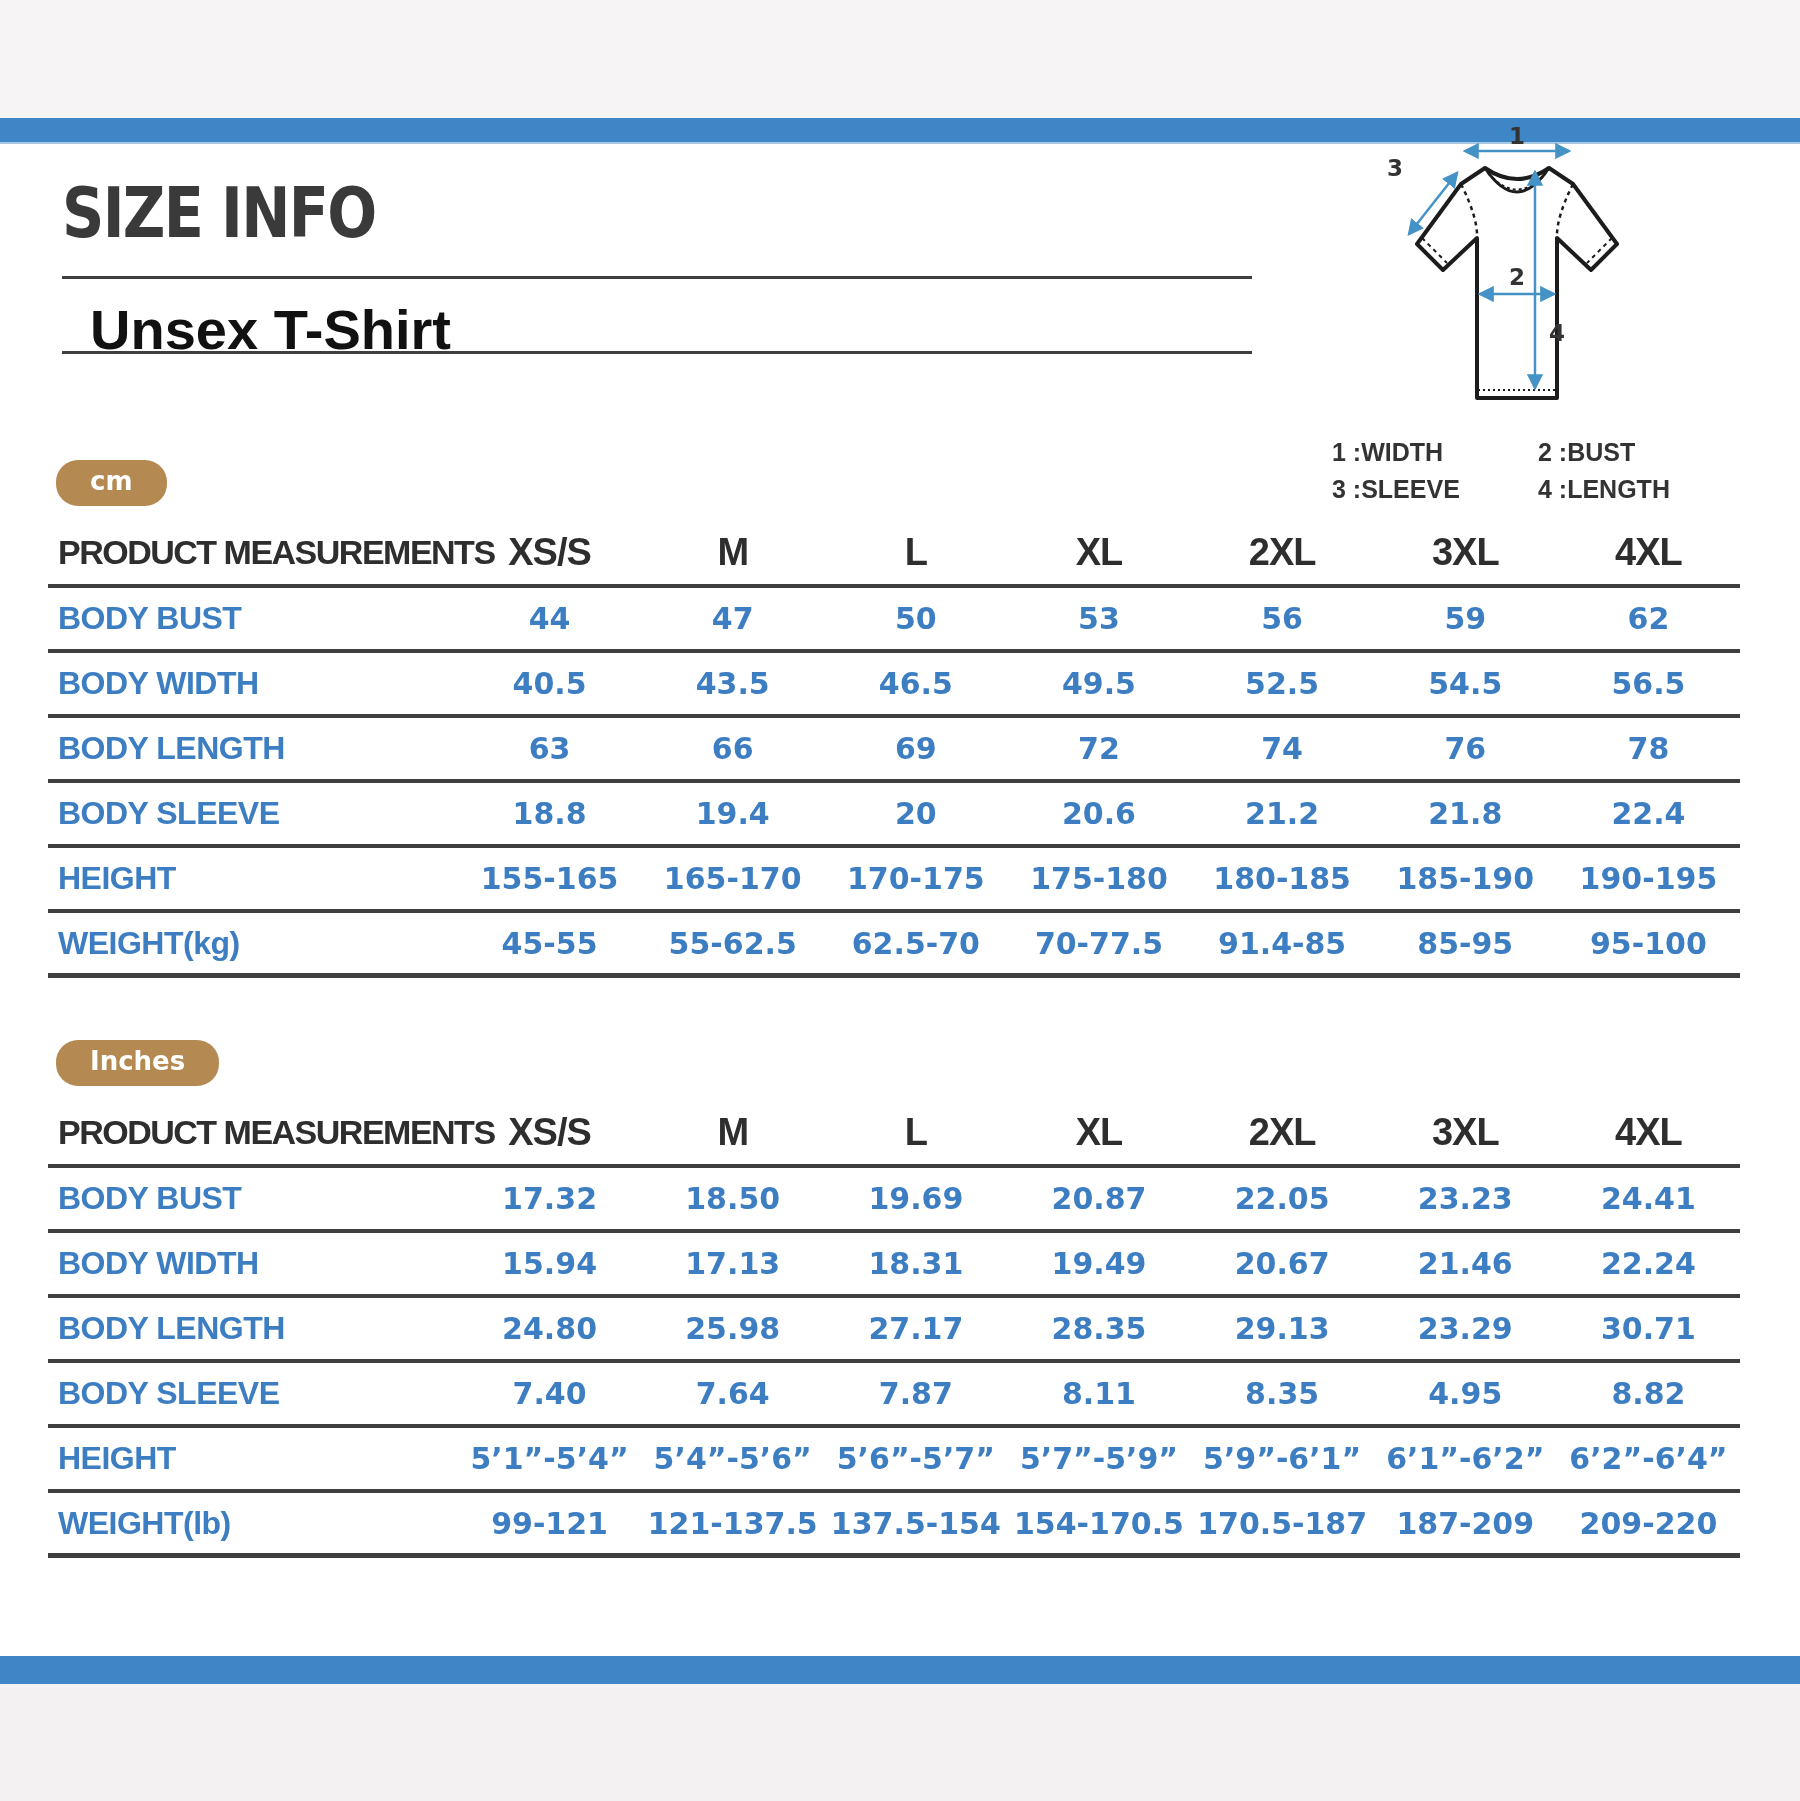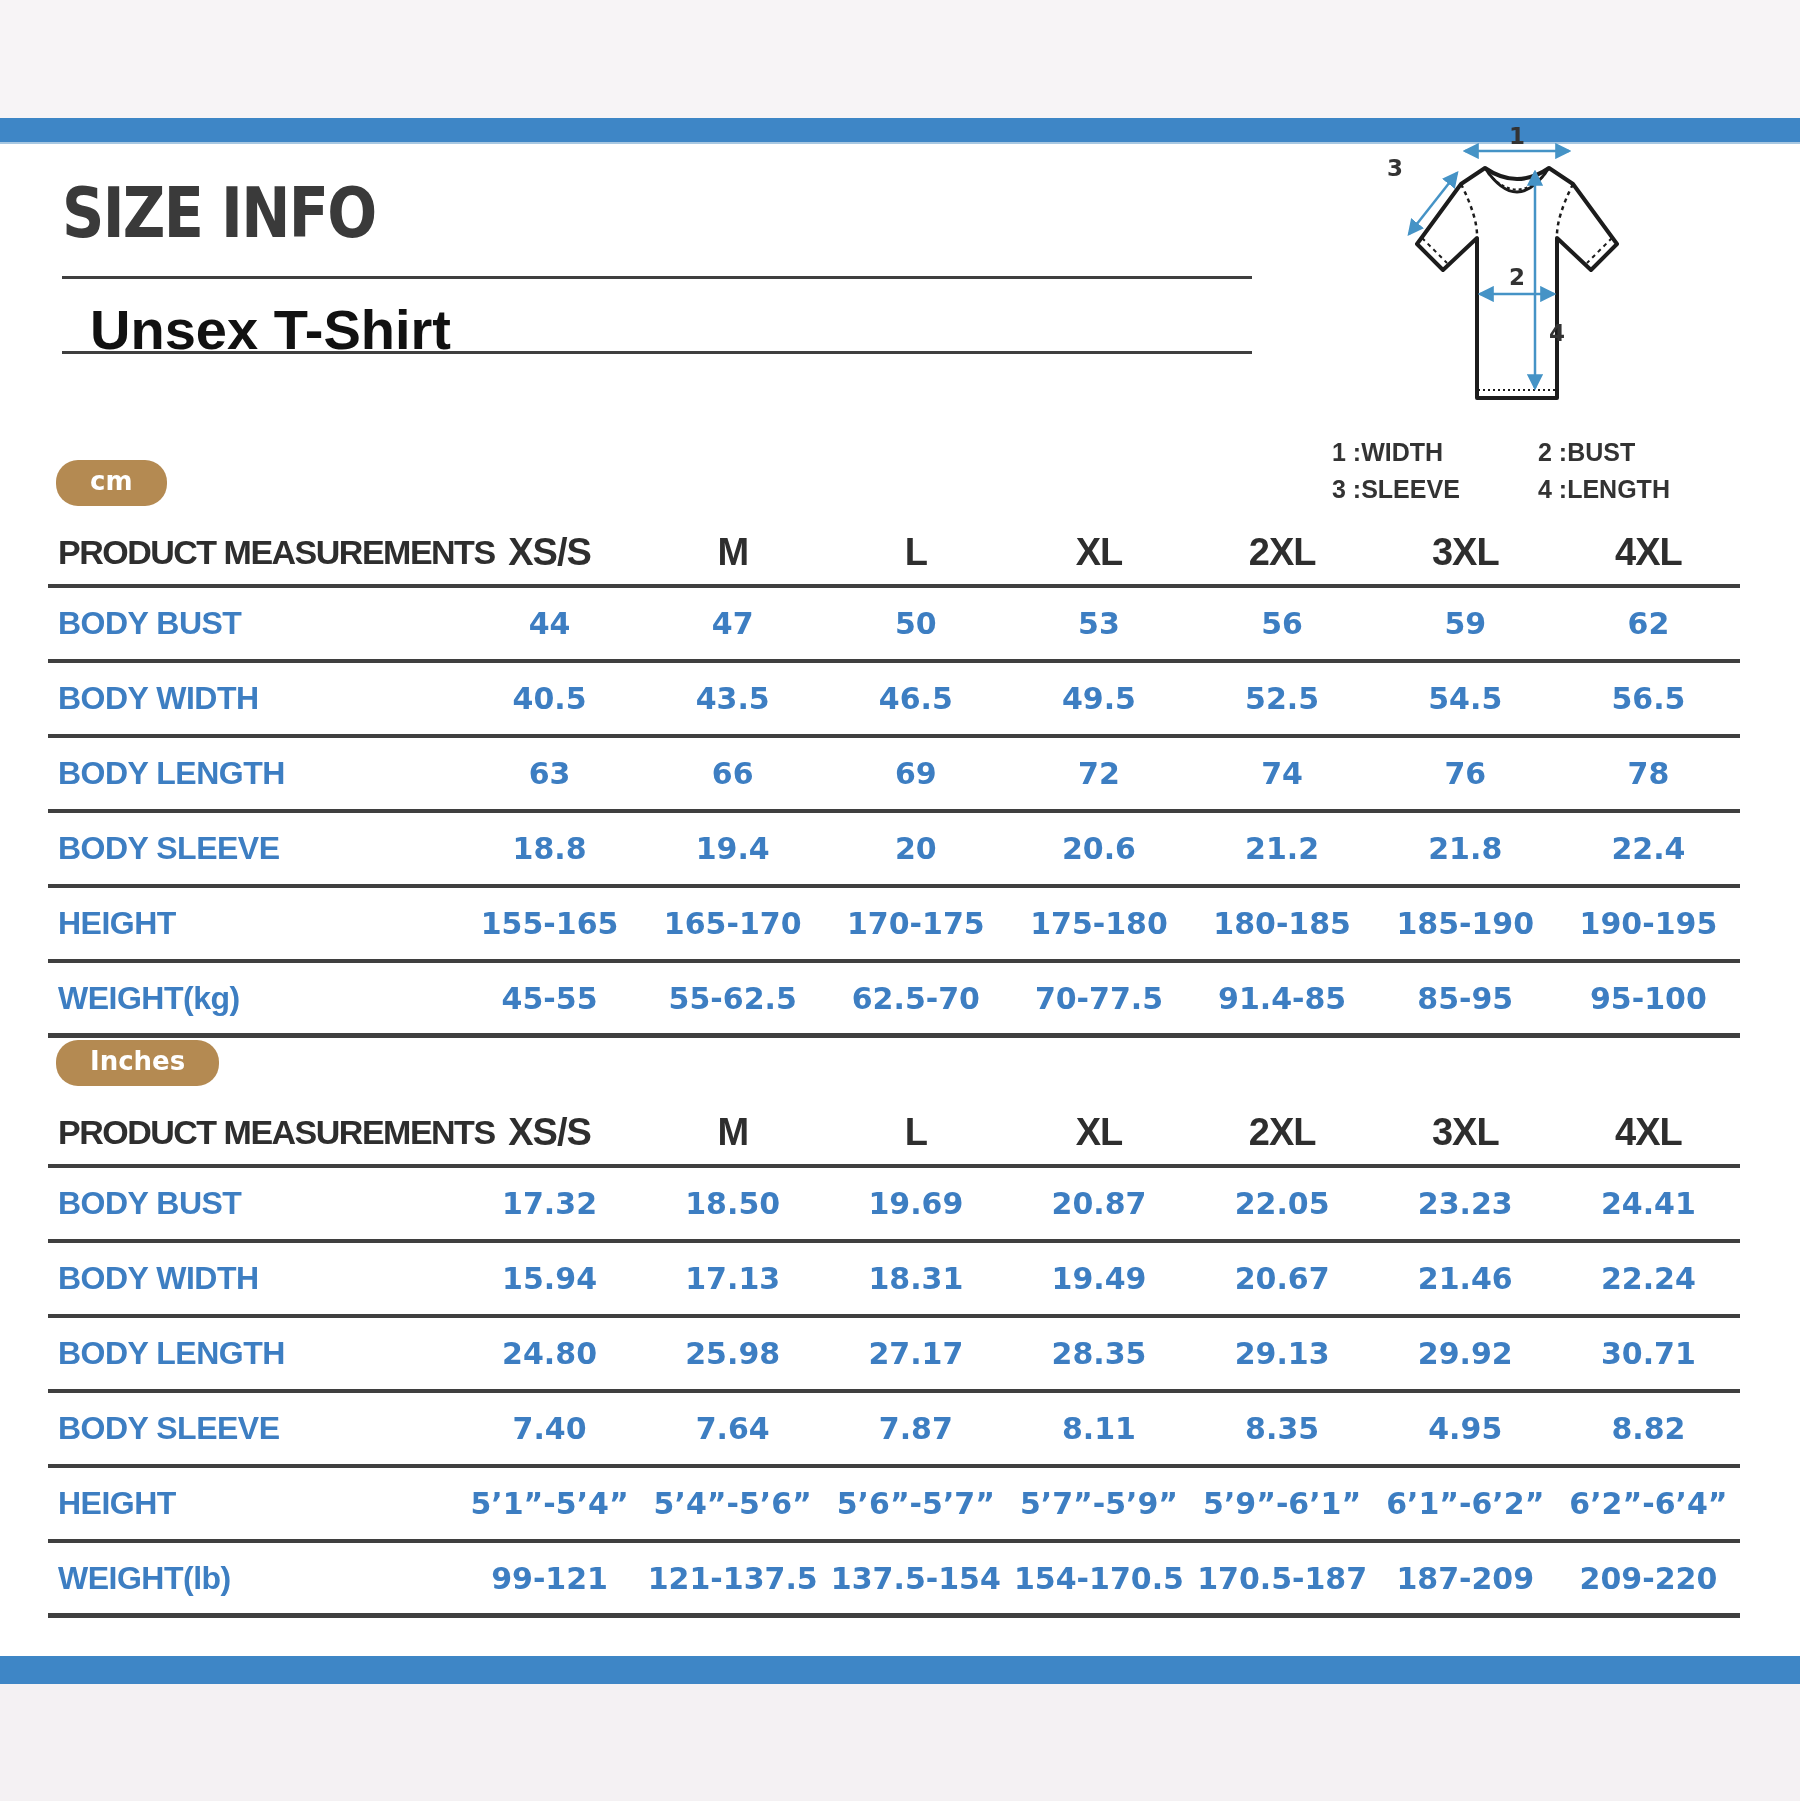--- a/index.html
+++ b/index.html
@@ -57,21 +57,21 @@
     padding:0 34px;font-weight:700;font-size:26px;
     font-family:"DejaVu Sans","Liberation Sans",sans-serif;
   }
   .sz-table{margin-top:15px;width:100%;}
   .t-head,.trow{
     display:grid;
     grid-template-columns:410px repeat(7,1fr);
     align-items:center;
   }
   .t-head{height:67px;border-bottom:4px solid var(--line);}
-  .trow{height:75px;border-bottom:4px solid var(--line);}
+  .trow{height:65px;border-bottom:4px solid var(--line);}
   .t-body .trow:last-child{border-bottom:5px solid var(--line);}
   .cell{
     text-align:center;
     font-family:"DejaVu Sans","Liberation Sans",sans-serif;
     font-weight:700;font-size:30px;color:var(--blue);
     white-space:nowrap;
   }
   .t-head .cell{
     font-family:"Liberation Sans",sans-serif;
     color:var(--dark);font-weight:800;font-size:38px;letter-spacing:-1px;
@@ -239,21 +239,21 @@
           <div class="cell">21.46</div>
           <div class="cell">22.24</div>
         </div>
         <div class="trow">
           <div class="cell label-cell">BODY LENGTH</div>
           <div class="cell">24.80</div>
           <div class="cell">25.98</div>
           <div class="cell">27.17</div>
           <div class="cell">28.35</div>
           <div class="cell">29.13</div>
-          <div class="cell">29.92</div>
+          <div class="cell">23.29</div>
           <div class="cell">30.71</div>
         </div>
         <div class="trow">
           <div class="cell label-cell">BODY SLEEVE</div>
           <div class="cell">7.40</div>
           <div class="cell">7.64</div>
           <div class="cell">7.87</div>
           <div class="cell">8.11</div>
           <div class="cell">8.35</div>
           <div class="cell">4.95</div>

